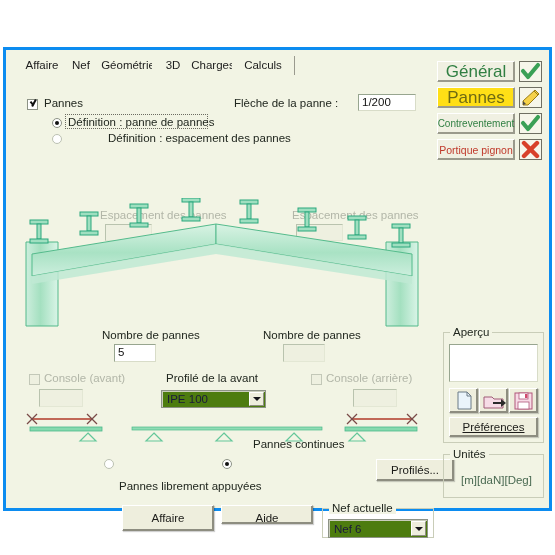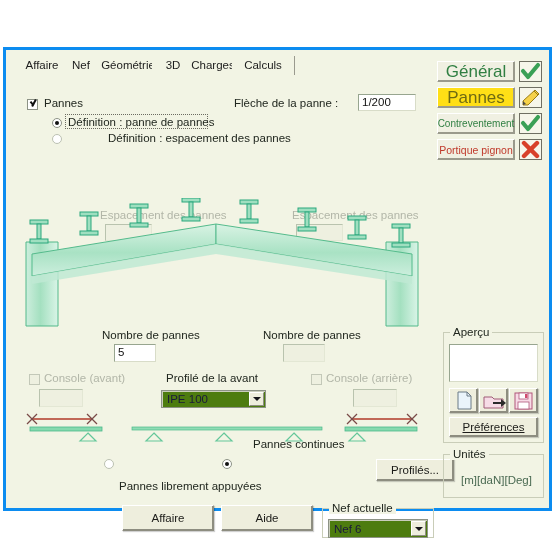--- a/index.html
+++ b/index.html
@@ -229,21 +229,21 @@
     </div>
 
     <div class="rb" style="left:216px;top:409px;">
       <span class="dot"></span>
     </div>
     <div class="lbl" style="left:231px;top:388px;padding-left:16px;">Pannes continues</div>
 
     <div class="btn" style="left:333px;top:409px;width:78px;height:22px;line-height:21px;margin-left:37px;">Profilés...</div>
 
     <div class="btn" style="left:116px;top:455px;width:92px;height:26px;line-height:25px;">Affaire</div>
-    <div class="btn" style="left:215px;top:455px;width:92px;height:26px;line-height:25px;">Aide</div>
+    <div class="btn" style="left:215px;top:455px;width:92px;height:19px;line-height:25px;">Aide</div>
 
     <div class="group" style="left:316px;top:458px;width:112px;height:30px;">
       <span class="cap">Nef actuelle</span>
     </div>
     <div class="combo" style="left:322px;top:469px;width:100px;height:19px;">
       <span class="val">Nef 6</span>
       <span class="arrowbtn"></span>
     </div>
 
     <div class="actbtn" style="left:431px;top:11px;width:78px;">

